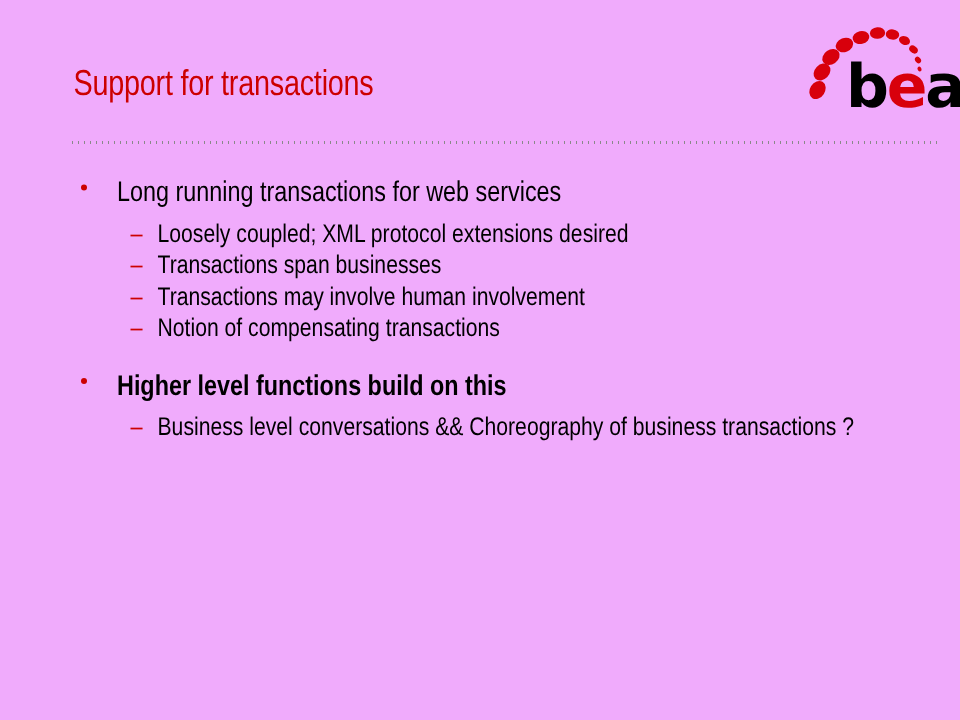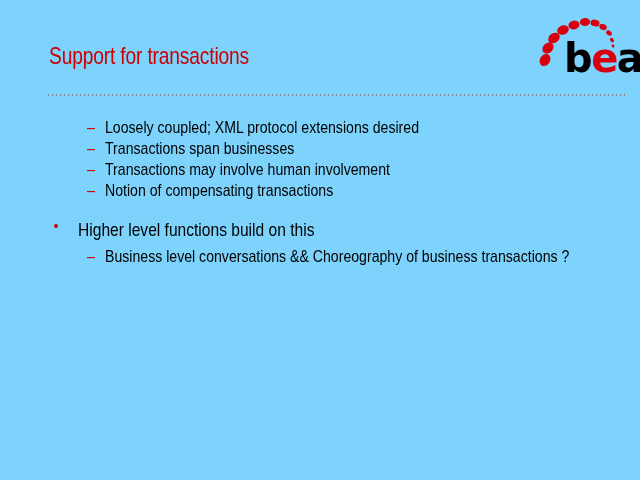--- a/index.html
+++ b/index.html
@@ -8,21 +8,21 @@
     padding: 0;
     background: #ffffff;
   }
   body {
     font-family: "Liberation Sans", "DejaVu Sans", sans-serif;
   }
   #slide {
     position: relative;
     width: 640px;
     height: 480px;
-    background: #7dd3fc;
+    background: #f0abfc;
     overflow: hidden;
   }
 
   
   #slide-title {
     position: absolute;
     left: 49px;
     top: 42px;
     color: #cc0000;
     font-size: 24px;
@@ -124,21 +124,21 @@
     display: block;
     color: #000000;
     font-size: 17px;
     line-height: 20px;
     transform: scaleX(0.83);
     transform-origin: left top;
     width: 640px;
     white-space: pre-wrap;
   }
 
-  .gap-before { margin-top: 18px; }
+  .gap-before { margin-top: 18px; font-weight: bold; }
 </style>
 </head>
 <body>
 
 <div id="slide">
 
   <div id="slide-title">Support for transactions</div>
 
   <div id="title-rule"></div>
 
@@ -156,20 +156,24 @@
         <ellipse cx="71" cy="19" rx="3.1" ry="2.3" transform="rotate(36 71 19)"></ellipse>
         <ellipse cx="74" cy="26" rx="2.4" ry="1.8" transform="rotate(52 74 26)"></ellipse>
         <ellipse cx="75" cy="32" rx="1.7" ry="1.3" transform="rotate(66 75 32)"></ellipse>
       </g>
     </svg>
     <div class="logo-word"><span class="logo-b">b</span><span class="logo-e">e</span><span class="logo-a">a</span></div>
   </div>
 
   <div id="body">
 
+    <div class="lvl1">
+      <span class="bullet-mark"></span>
+      <span class="txt">Long running transactions for web services</span>
+    </div>
 
     <div class="lvl2">
       <span class="dash-mark">–</span>
       <span class="txt">Loosely coupled; XML protocol extensions desired</span>
     </div>
     <div class="lvl2">
       <span class="dash-mark">–</span>
       <span class="txt">Transactions span businesses</span>
     </div>
     <div class="lvl2">

